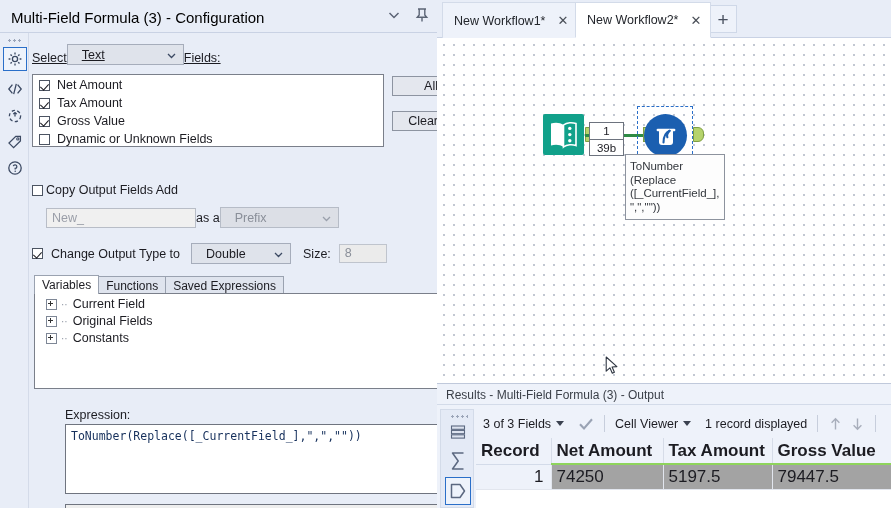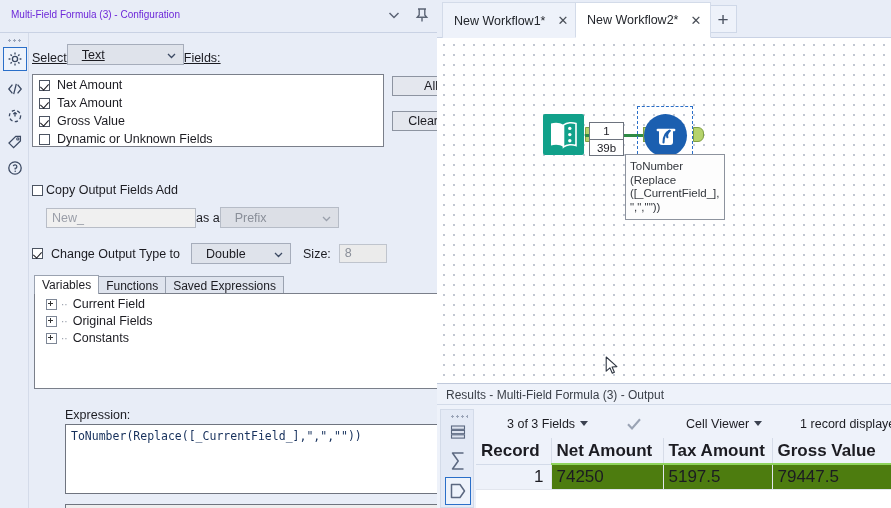--- a/index.html
+++ b/index.html
@@ -9,21 +9,21 @@
     font-size:12px;color:#1c1c22;
     background:#eaeef7;
     -webkit-font-smoothing:antialiased;
   }
   .app{position:relative;width:891px;height:508px;}
 
   
   .cfg-panel{position:absolute;left:0;top:0;width:437px;height:508px;background:#e8edf7;}
   .cfg-title{position:absolute;left:0;top:0;width:437px;height:33px;background:#e8edf7;
     border-bottom:1px solid #c9d2e4;box-sizing:border-box;}
-  .cfg-title-text{position:absolute;left:11px;top:9px;font-size:10px;color:#6d28d9;white-space:nowrap;}
+  .cfg-title-text{position:absolute;left:11px;top:9px;font-size:15px;color:#000000;white-space:nowrap;}
   .cfg-title-btns{position:absolute;right:6px;top:6px;display:flex;gap:10px;align-items:center;}
   .chev-ico{width:18px;height:18px;display:block;}
   .pin-ico{width:18px;height:18px;display:block;}
 
   
   .rail{position:absolute;left:0;top:33px;width:29px;height:475px;background:#e8edf7;
     border-right:1px solid #d4dbe9;box-sizing:border-box;}
   .rail-dots{position:absolute;left:7px;top:5px;width:15px;height:5px;
     background-image:radial-gradient(circle,#9aa4b8 1px,transparent 1.2px);
     background-size:5px 5px;}
@@ -126,32 +126,32 @@
     border-bottom:1px solid #d3dbe9;box-sizing:border-box;background:#eef2fa;}
   .res-title span{position:absolute;left:9px;top:4px;font-size:12px;color:#3a3f48;}
   .res-rail{position:absolute;left:3px;top:26px;width:34px;height:99px;background:#e4eaf6;
     border:1px solid #d3dbe9;box-sizing:border-box;}
   .rr-dots{position:absolute;left:9px;top:4px;width:18px;height:4px;
     background-image:radial-gradient(circle,#9aa4b8 1px,transparent 1.2px);background-size:5px 5px;}
   .rr-btn{position:absolute;left:4px;width:26px;height:26px;display:flex;align-items:center;justify-content:center;}
   .rr-btn.sel{border:1.5px solid #2a6fc9;box-sizing:border-box;background:#eef3fb;}
   .res-toolbar{position:absolute;left:39px;top:26px;width:415px;height:29px;background:#eef2fa;
     display:flex;align-items:center;gap:0px;font-size:12.5px;color:#1c1c22;}
-  .tbi{display:flex;align-items:center;gap:5px;padding:0 7px;white-space:nowrap;margin-left:24px;}
+  .tbi{display:flex;align-items:center;gap:5px;padding:0 7px;white-space:nowrap;}
   .caret{width:0;height:0;border-left:4px solid transparent;border-right:4px solid transparent;
     border-top:5px solid #3b4250;}
   .vsep{width:1px;height:17px;background:#c7cedc;margin:0 3px;}
 
   .grid{position:absolute;left:39px;top:55px;width:415px;height:70px;background:#fff;}
   .grid table{border-collapse:collapse;width:415px;table-layout:fixed;font-size:17px;}
   .grid th{background:#eef2fa;color:#1c1c22;font-weight:bold;text-align:left;
     padding:3px 0 2px 5px;height:17px;border-right:1px solid #d6dce8;border-bottom:2px solid #8ed45c;}
   .grid th.rec{text-align:left;border-bottom:1px solid #d3dbe9;background:#eef2fa;}
   .grid td{padding:2px 0 2px 5px;height:18px;border-right:1px solid #e2e6ee;
-    border-bottom:1px solid #e2e6ee;background:#4d7c0f;}
+    border-bottom:1px solid #e2e6ee;background:#a3a3a3;}
   .grid td.rec{text-align:right;padding-right:7px;background:#eef2fa;color:#1c1c22;}
   .grid tr.empty td{height:14px;border-right:none;border-bottom:none;background:#fff;}
 </style>
 </head>
 <body>
 
 <div class="app">
 
   <div class="cfg-panel">
 

